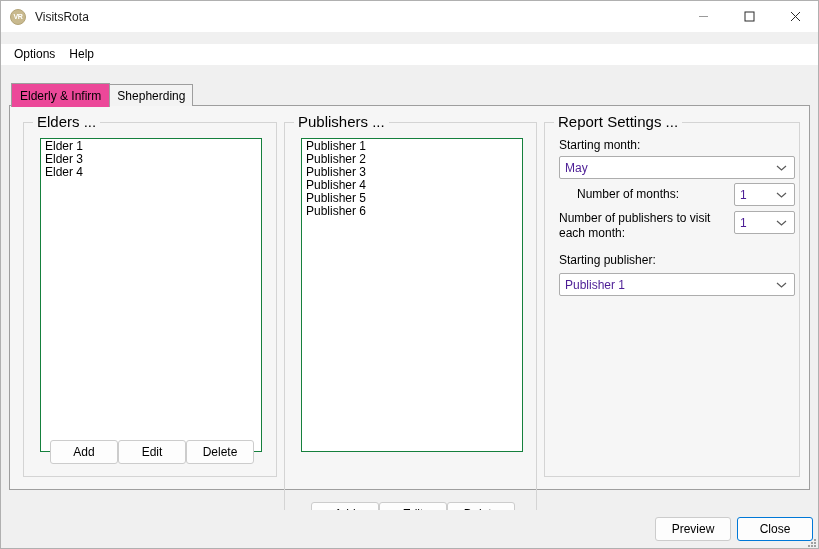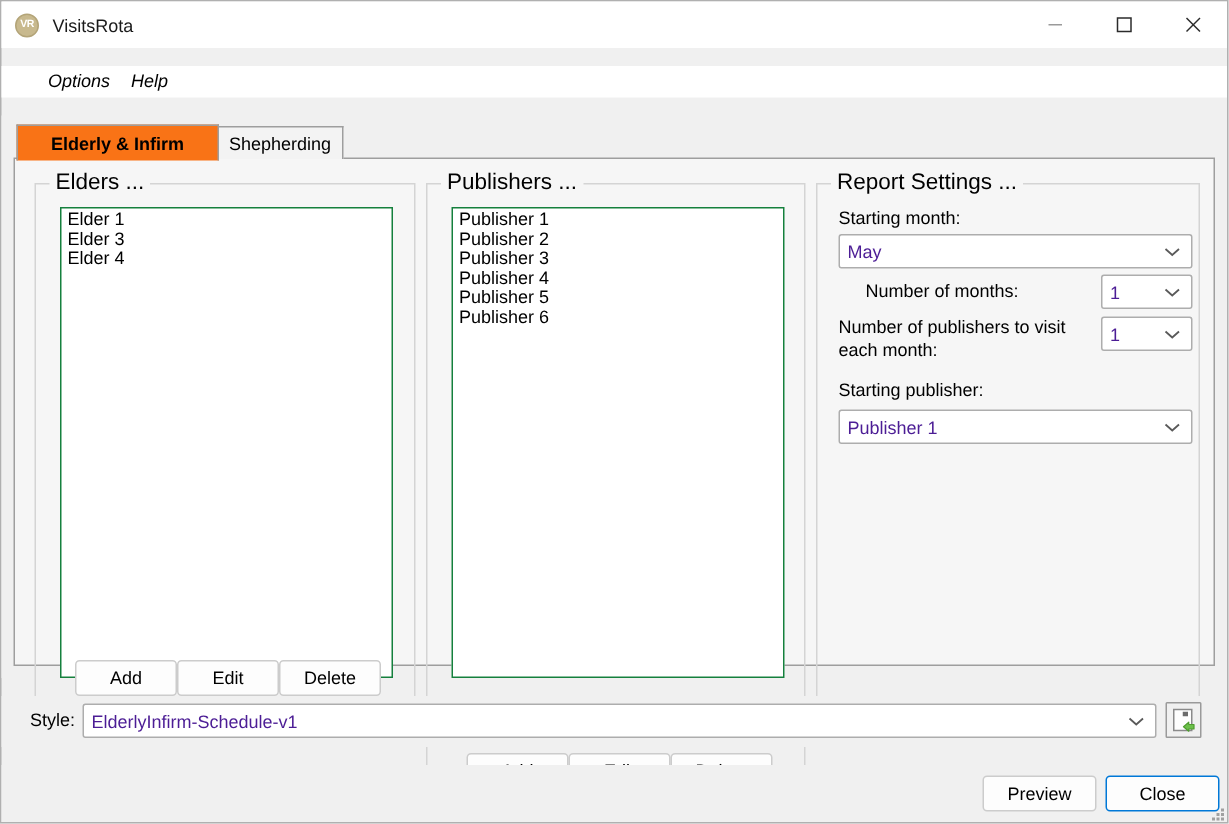--- a/index.html
+++ b/index.html
@@ -78,23 +78,22 @@
     padding: 0;
   }
   .win-btn svg { display: block; }
 
   
   .menubar {
     height: 21px;
     background: #ffffff;
     display: flex;
     align-items: center;
-    padding-left: 24px;
+    padding-left: 6px;
     flex: 0 0 auto;
-    font-style: italic;
   }
   .menu-item {
     padding: 2px 7px;
     font-size: 12px;
     color: #000000;
     line-height: 15px;
   }
 
   
   .tabs-region {
@@ -119,27 +118,26 @@
     display: flex;
     align-items: center;
     font-size: 12px;
     border: 1px solid #9e9e9e;
     border-bottom: none;
     background: #f3f3f3;
     color: #000;
     margin-right: -1px;
   }
   .tab.selected {
-    background: #f97316;
+    background: #ec4899;
     height: 24px;
     margin-bottom: -1px;
-    padding: 0 22px;
+    padding: 0 8px;
     position: relative;
     z-index: 3;
-    font-weight: bold;
   }
 
   .tabpanel {
     box-sizing: border-box;
     position: absolute;
     left: 8px;
     right: 8px;
     top: 28px;
     bottom: 8px;
     border: 1px solid #9e9e9e;
@@ -448,38 +446,20 @@
             <svg width="11" height="7" viewBox="0 0 11 7">
                 <polyline points="1,1.5 5.5,5.5 10,1.5" fill="none" stroke="#5a5a5a" stroke-width="1.2"></polyline>
               </svg>
           </span>
         </div>
       </div>
 
     </div>
   </div>
 
-  <div class="stylebar">
-    <div class="style-label">Style:</div>
-    <div class="combo" id="cb-style">
-      <span>ElderlyInfirm-Schedule-v1</span>
-      <span class="chev">
-        <svg width="11" height="7" viewBox="0 0 11 7">
-            <polyline points="1,1.5 5.5,5.5 10,1.5" fill="none" stroke="#5a5a5a" stroke-width="1.2"></polyline>
-          </svg>
-      </span>
-    </div>
-    <button class="icon-btn">
-      <svg width="17" height="17" viewBox="0 0 17 17">
-        <rect x="1.5" y="1" width="12" height="14" fill="#fdfdfd" stroke="#8a8a8a" stroke-width="1"></rect>
-        <rect x="7.5" y="2.5" width="3.5" height="3" fill="#6b6b6b"></rect>
-        <polygon points="8,12.5 11.5,9.5 11.5,11 15,11 15,14 11.5,14 11.5,15.5" fill="#6cc04a" stroke="#4e9c2e" stroke-width="0.8" stroke-linejoin="round"></polygon>
-      </svg>
-    </button>
-  </div>
 
   <div class="footer">
     <button class="footer-btn" id="btn-preview">Preview</button>
     <button class="footer-btn" id="btn-close">Close</button>
     <div class="resize-grip">
       <i style="right:0px;bottom:0px;"></i>
       <i style="right:3px;bottom:0px;"></i>
       <i style="right:6px;bottom:0px;"></i>
       <i style="right:0px;bottom:3px;"></i>
       <i style="right:3px;bottom:3px;"></i>

